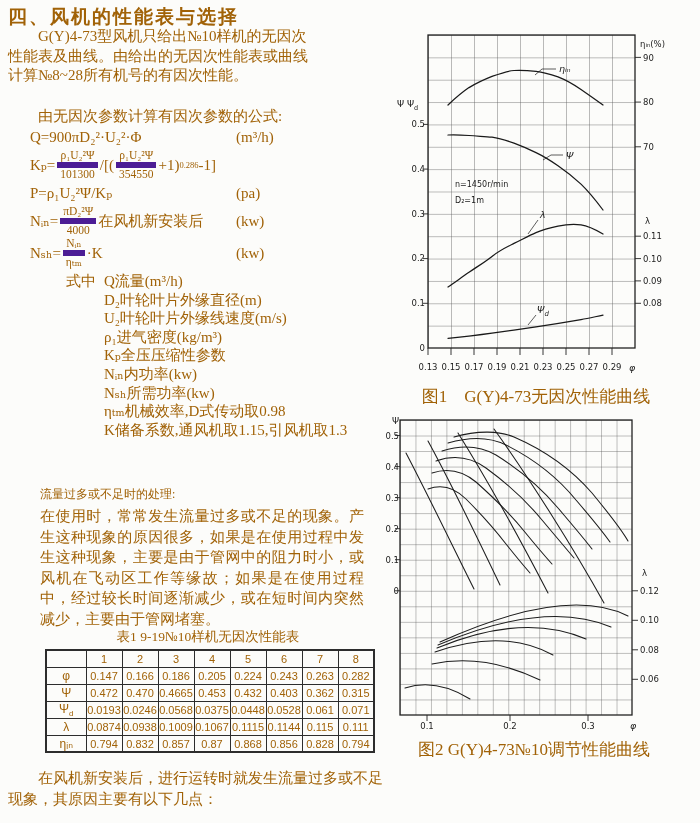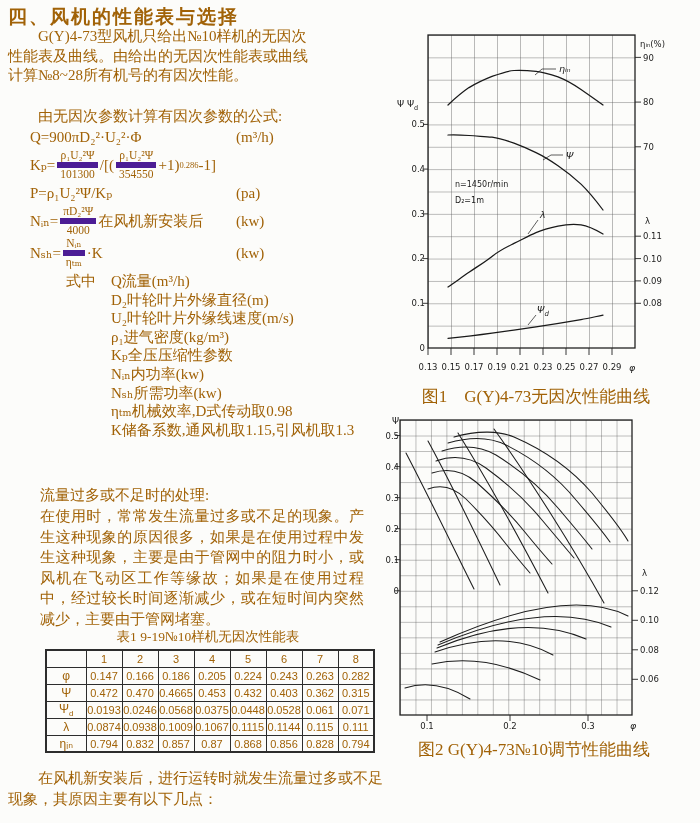--- a/index.html
+++ b/index.html
@@ -14,23 +14,23 @@
   .formulas{position:absolute;left:30px;top:126px;width:360px;font-size:15px;}
   .frow{position:relative;display:flex;align-items:center;}
   .frow.h22{height:22px;}.frow.h34{height:34px;}.frow.h30{height:30px;}
   .funit{position:absolute;left:206px;}
   .frac{display:inline-flex;flex-direction:column;text-align:center;vertical-align:middle;
         font-size:11.5px;line-height:1.15;margin:0 2px;}
   .frac .num{border-bottom:6px solid #4c1d95;padding:0 3px;}
   .frac .den{padding:0 3px;}
   sup.exp{font-size:8.5px;}
   .where{position:absolute;left:66px;top:272px;font-size:15px;line-height:18.6px;display:flex;}
-  .wlabel{margin-right:15px;white-space:nowrap;}
+  .wlabel{margin-right:8px;white-space:nowrap;}
   .wlist{width:262px;}
-  .flow-head{position:absolute;left:40px;top:486px;font-size:15px;}
+  .flow-head{position:absolute;left:40px;top:486px;font-size:12px;}
   .flow-body{position:absolute;left:40px;top:506px;width:324px;font-size:15px;line-height:20.6px;text-align:justify;}
   .tbl-title{position:absolute;left:40px;top:628px;width:336px;text-align:center;font-size:13.5px;}
   table.perf{position:absolute;left:45px;top:649px;border-collapse:collapse;border:2px solid #2d2d2d;
         font-family:"Liberation Sans","DejaVu Sans",sans-serif;font-size:11px;}
   table.perf th,table.perf td{border:1px solid #2d2d2d;width:36px;height:17px;padding:0;
         text-align:center;font-weight:normal;}
   table.perf th.lbl{width:40px;font-size:12px;}
   .footer-para{position:absolute;left:8px;top:768px;width:380px;font-size:15px;line-height:21px;text-indent:2em;}
   .cap{position:absolute;text-align:center;font-size:17px;}
   .cap1{left:398px;top:385px;width:276px;}

